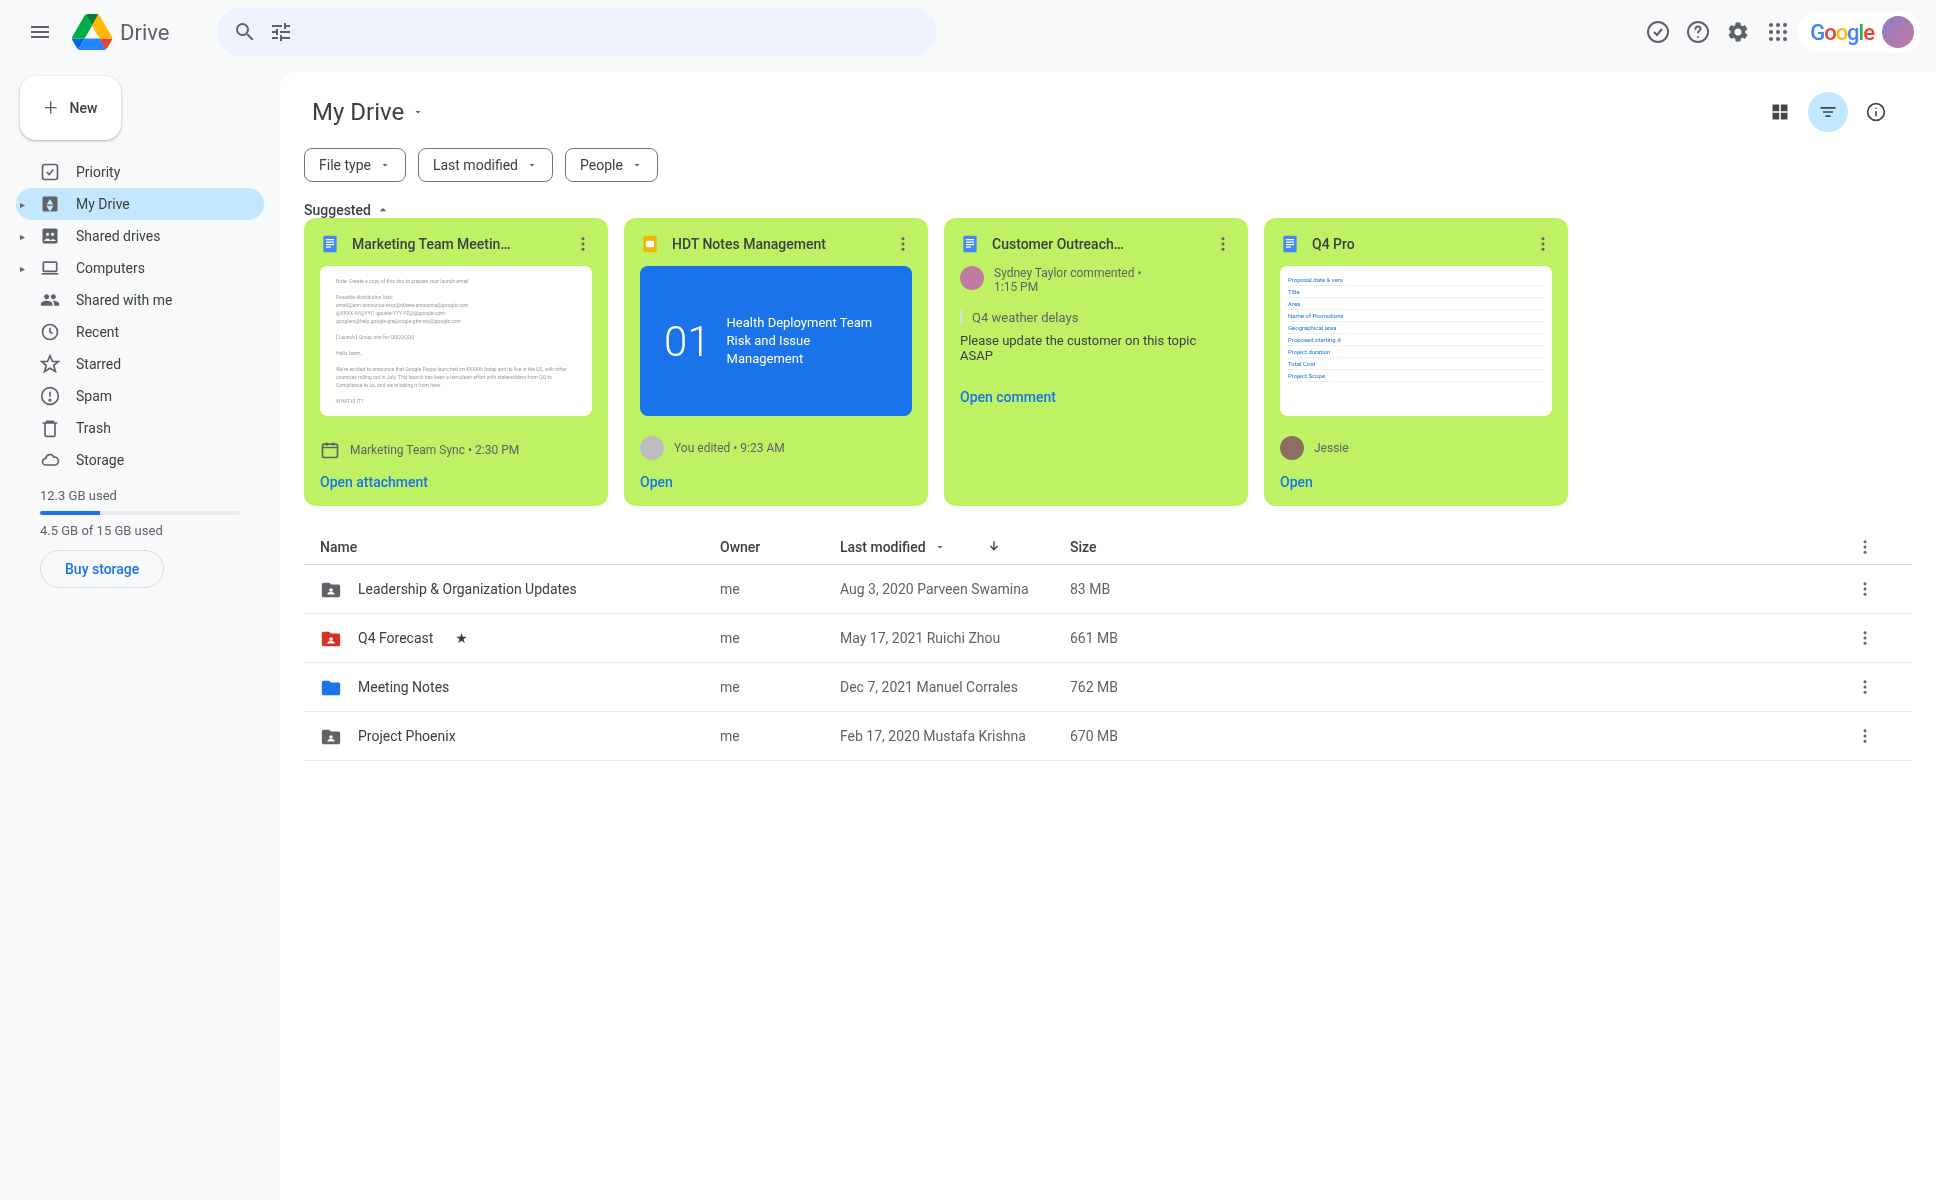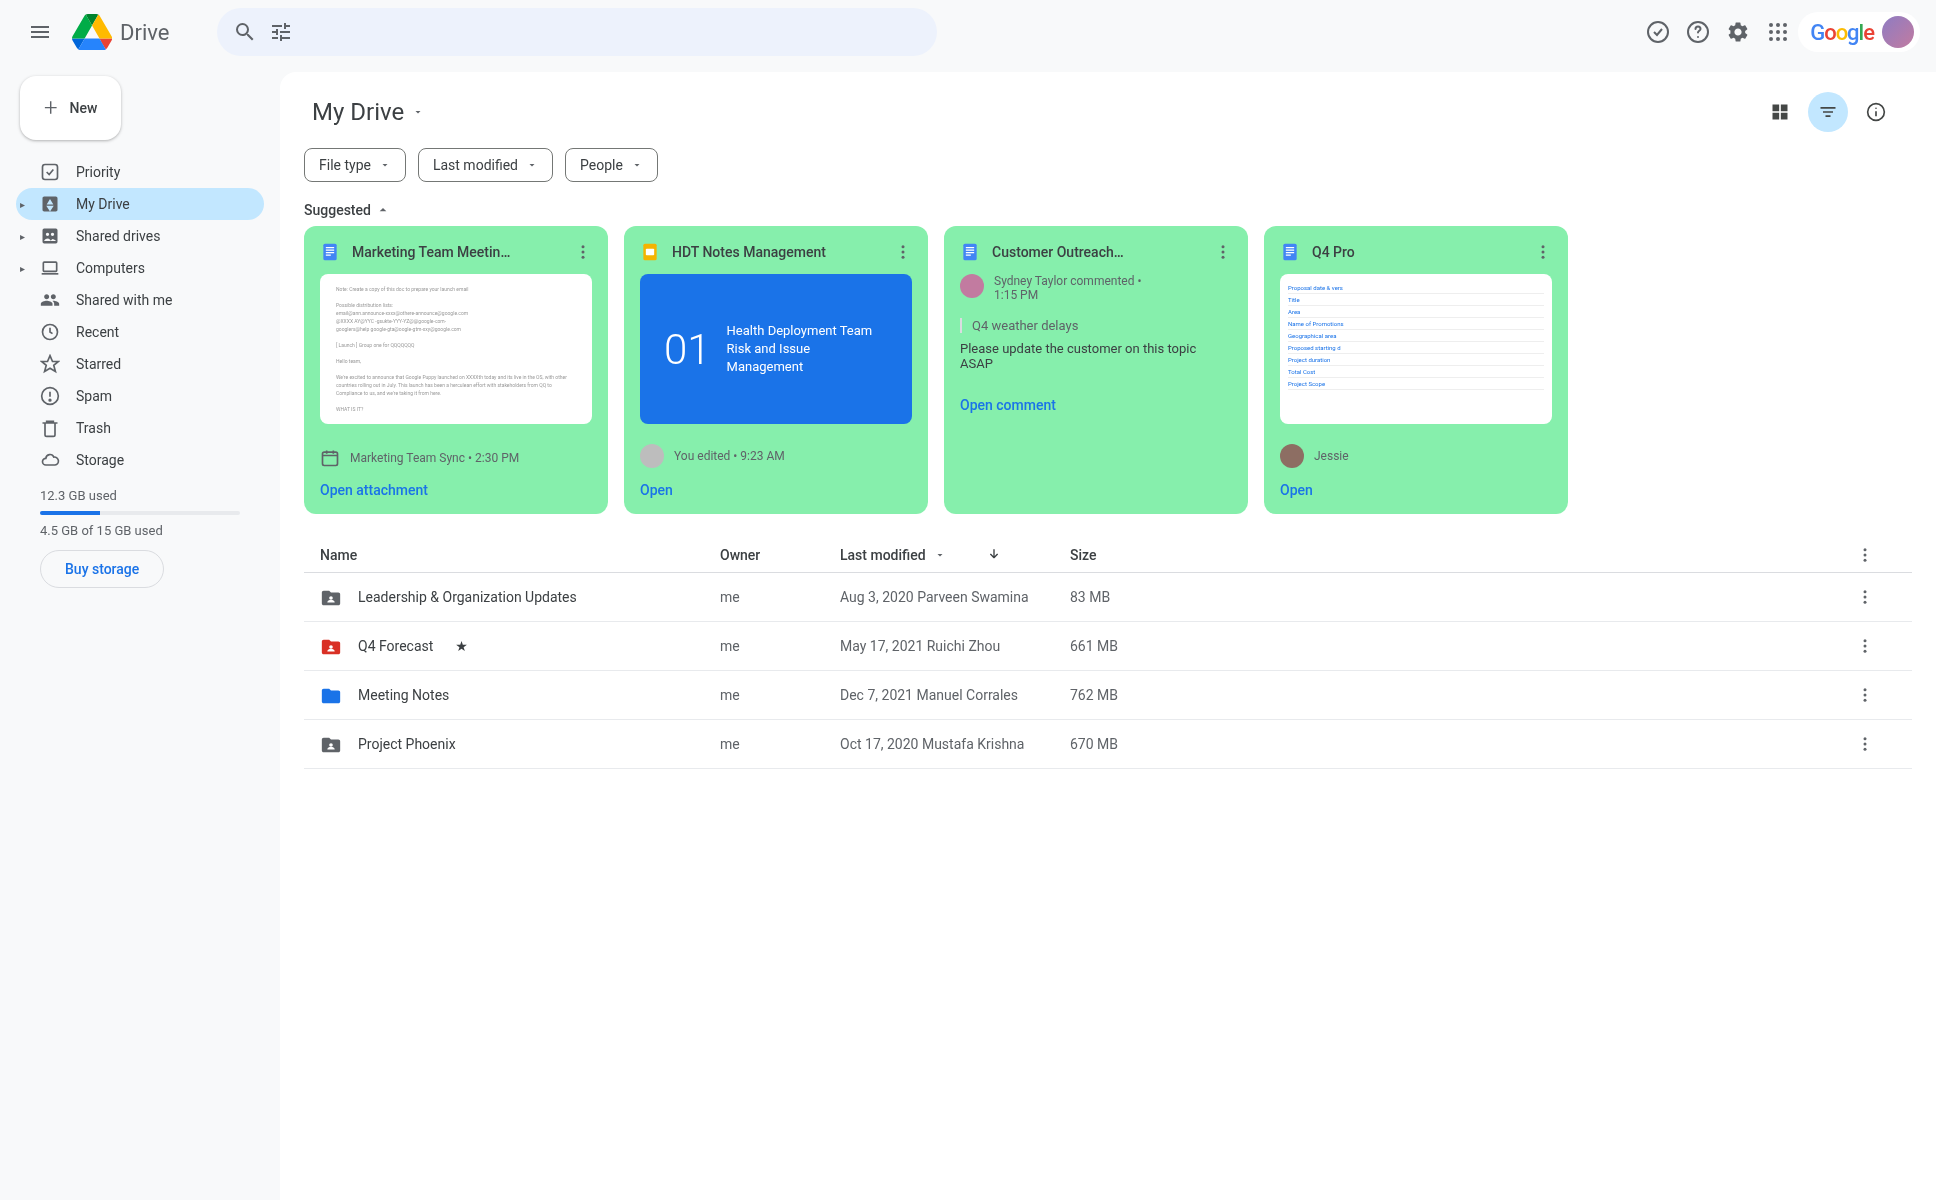--- a/index.html
+++ b/index.html
@@ -47,24 +47,24 @@
 .main-scroll { overflow-y: auto; height: 100%; padding-right: 24px; }
 .main-header { display: flex; align-items: center; justify-content: space-between; margin-bottom: 16px; padding-right: 16px; }
 .location-title { display: flex; align-items: center; gap: 8px; font-size: 24px; color: #3c4043; cursor: pointer; padding: 4px 8px; border-radius: 8px; }
 .view-controls { display: flex; align-items: center; gap: 8px; }
 .view-btn { width: 40px; height: 40px; border-radius: 50%; display: flex; align-items: center; justify-content: center; border: none; background: none; cursor: pointer; color: #444746; }
 .view-btn.active { background: #c2e7ff; }
 
 .filter-chips { display: flex; gap: 12px; margin-bottom: 20px; }
 .chip { display: flex; align-items: center; gap: 8px; border: 1px solid #747775; border-radius: 8px; padding: 8px 14px; font-size: 14px; color: #3c4043; background: none; cursor: pointer; }
 
-.suggested-header { display: flex; align-items: flex-end; gap: 4px; font-size: 14px; font-weight: 500; color: #3c4043; margin-bottom: 8px; cursor: pointer; }
+.suggested-header { display: flex; align-items: flex-end; gap: 4px; font-size: 14px; font-weight: 500; color: #3c4043; margin-bottom: 0; cursor: pointer; }
 
 .suggested-row { display: flex; gap: 16px; margin-bottom: 24px; }
-.sug-card { width: 304px; flex-shrink: 0; background: #86efac; border-radius: 12px; padding: 16px; display: flex; flex-direction: column; }
+.sug-card { width: 304px; flex-shrink: 0; background: #bef264; border-radius: 12px; padding: 16px; display: flex; flex-direction: column; }
 .card-top { display: flex; align-items: center; gap: 12px; margin-bottom: 12px; }
 .file-type-icon { width: 20px; height: 20px; flex-shrink: 0; }
 .card-title { font-size: 14px; font-weight: 500; color: #3c4043; flex: 1; overflow: hidden; text-overflow: ellipsis; white-space: nowrap; }
 .more-vert { color: #5f6368; cursor: pointer; }
 
 .thumbnail { height: 150px; background: #fff; border-radius: 8px; margin-bottom: 12px; overflow: hidden; display: flex; align-items: center; justify-content: center; }
 .thumb-doc { font-size: 5px; color: #999; padding: 16px; line-height: 1.6; }
 .thumb-slide { background: #1a73e8; color: #fff; width: 100%; height: 100%; display: flex; align-items: center; padding: 0 24px; gap: 16px; }
 .slide-num { font-size: 42px; font-weight: 300; }
 .slide-text { font-size: 13px; line-height: 1.4; }
@@ -560,21 +560,21 @@
                 <span class="row-icon">
                   <svg width="22" height="22" viewBox="0 0 24 24" fill="#5f6368">
                     <path d="M10 4H4c-1.1 0-2 .9-2 2v12c0 1.1.9 2 2 2h16c1.1 0 2-.9 2-2V8c0-1.1-.9-2-2-2h-8l-2-2z"></path>
                     <circle cx="12" cy="12" r="2" fill="#fff"></circle>
                     <path d="M8 17c0-2 2-3 4-3s4 1 4 3" fill="#fff"></path>
                   </svg>
                 </span>
                 <span>Project Phoenix</span>
               </div>
               <div class="row-owner">me</div>
-              <div class="row-modified">Oct 17, 2020 Mustafa Krishna</div>
+              <div class="row-modified">Feb 17, 2020 Mustafa Krishna</div>
               <div class="row-size">670 MB</div>
               <div class="row-actions">
                 <svg width="18" height="18" viewBox="0 0 24 24" fill="#5f6368">
                   <circle cx="12" cy="5" r="2"></circle>
                   <circle cx="12" cy="12" r="2"></circle>
                   <circle cx="12" cy="19" r="2"></circle>
                 </svg>
               </div>
             </div>
           </div>

